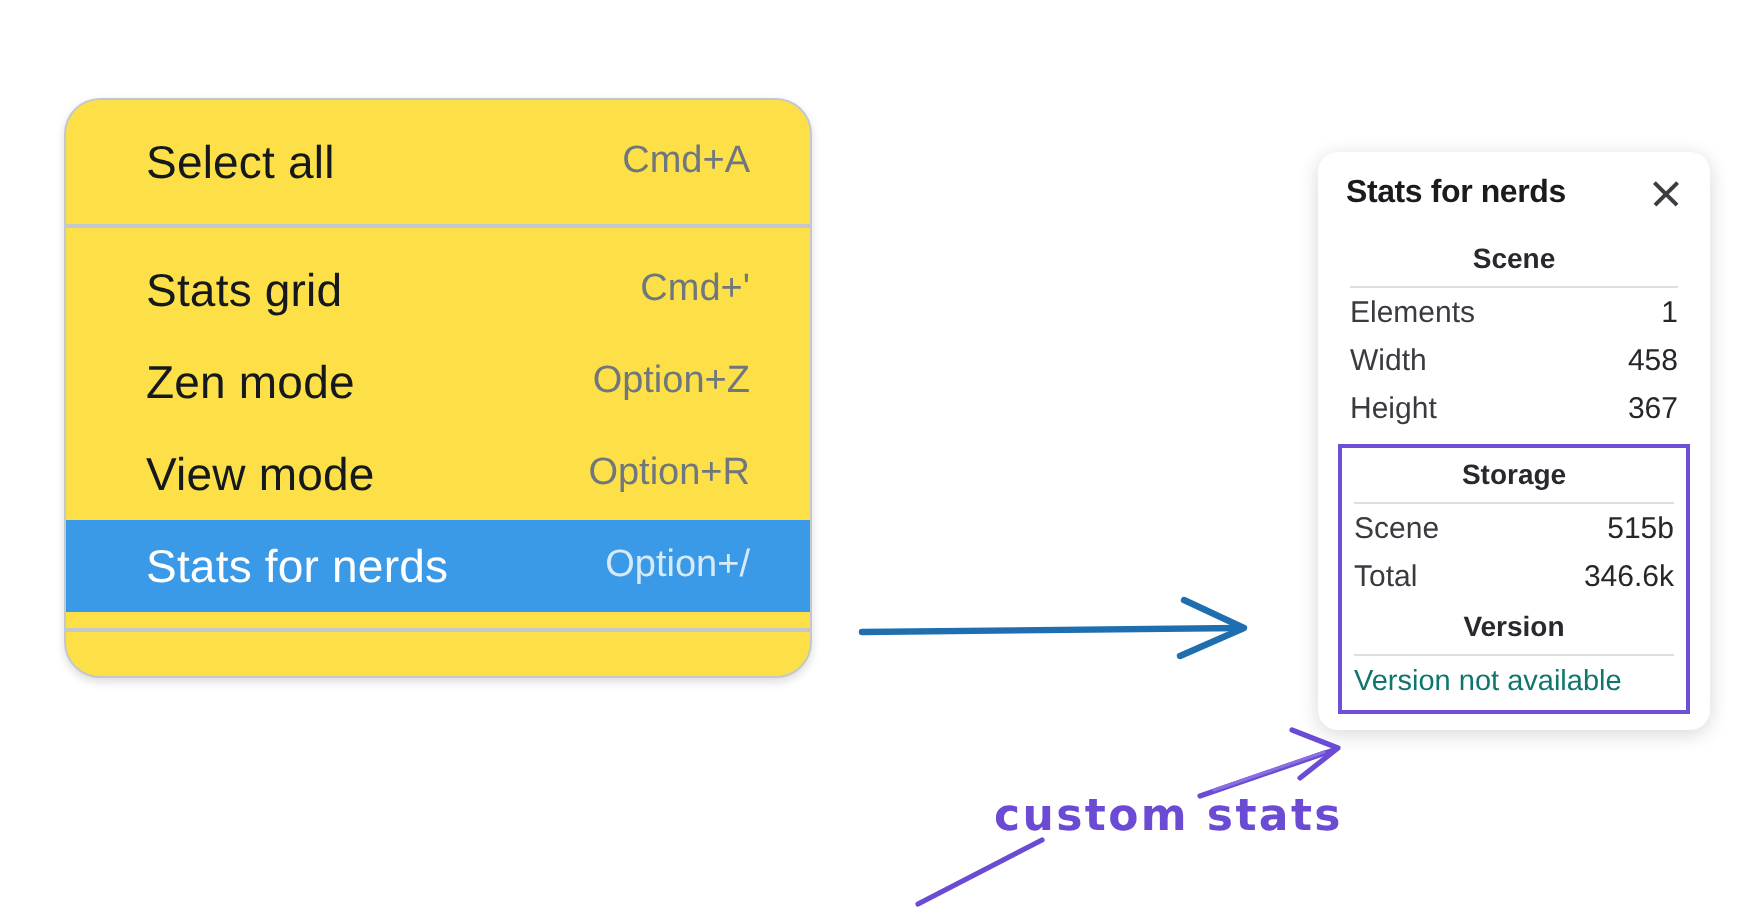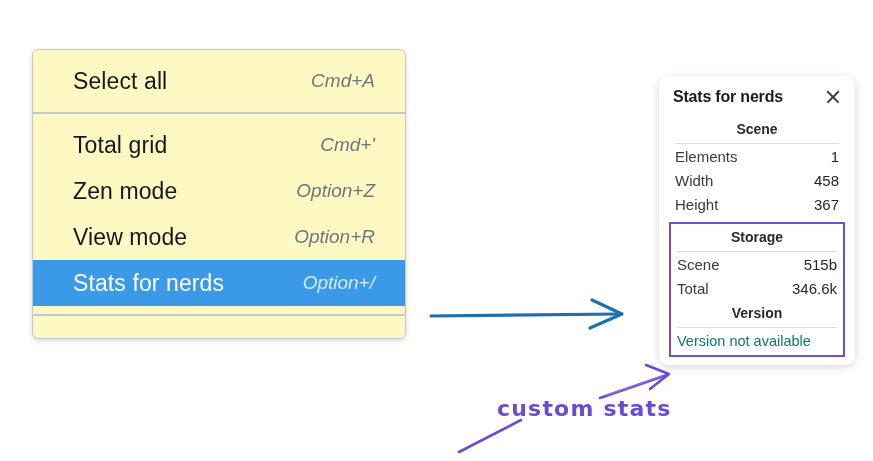--- a/index.html
+++ b/index.html
@@ -14,23 +14,23 @@
     position: relative;
     overflow: hidden;
   }
 
   
   #context-menu {
     position: absolute;
     left: 32px;
     top: 49px;
     width: 374px;
-    background: #fef9c3;
+    background: #fde047;
     border: 1px solid #c3c8cf;
-    border-radius: 6px;
+    border-radius: 18px;
     box-shadow: 0 2px 5px rgba(0,0,0,0.14);
     overflow: hidden;
     box-sizing: border-box;
   }
   .menu-section {
     padding: 8px 0;
   }
   .menu-section + .menu-section {
     border-top: 2px solid #c3c8cf;
   }
@@ -50,21 +50,20 @@
   .menu-item .label {
     font-size: 23px;
     color: #15181c;
     letter-spacing: 0.1px;
     white-space: nowrap;
   }
   .menu-item .shortcut {
     font-size: 19px;
     color: #6f767e;
     white-space: nowrap;
-    font-style: italic;
   }
   .menu-item.selected {
     background: #3b9ae8;
   }
   .menu-item.selected .label {
     color: #ffffff;
   }
   .menu-item.selected .shortcut {
     color: #d7eaf9;
   }
@@ -177,21 +176,21 @@
 
   <div class="menu-section">
     <div class="menu-item">
       <span class="label">Select all</span>
       <span class="shortcut">Cmd+A</span>
     </div>
   </div>
 
   <div class="menu-section">
     <div class="menu-item">
-      <span class="label">Total grid</span>
+      <span class="label">Stats grid</span>
       <span class="shortcut">Cmd+'</span>
     </div>
     <div class="menu-item">
       <span class="label">Zen mode</span>
       <span class="shortcut">Option+Z</span>
     </div>
     <div class="menu-item">
       <span class="label">View mode</span>
       <span class="shortcut">Option+R</span>
     </div>

